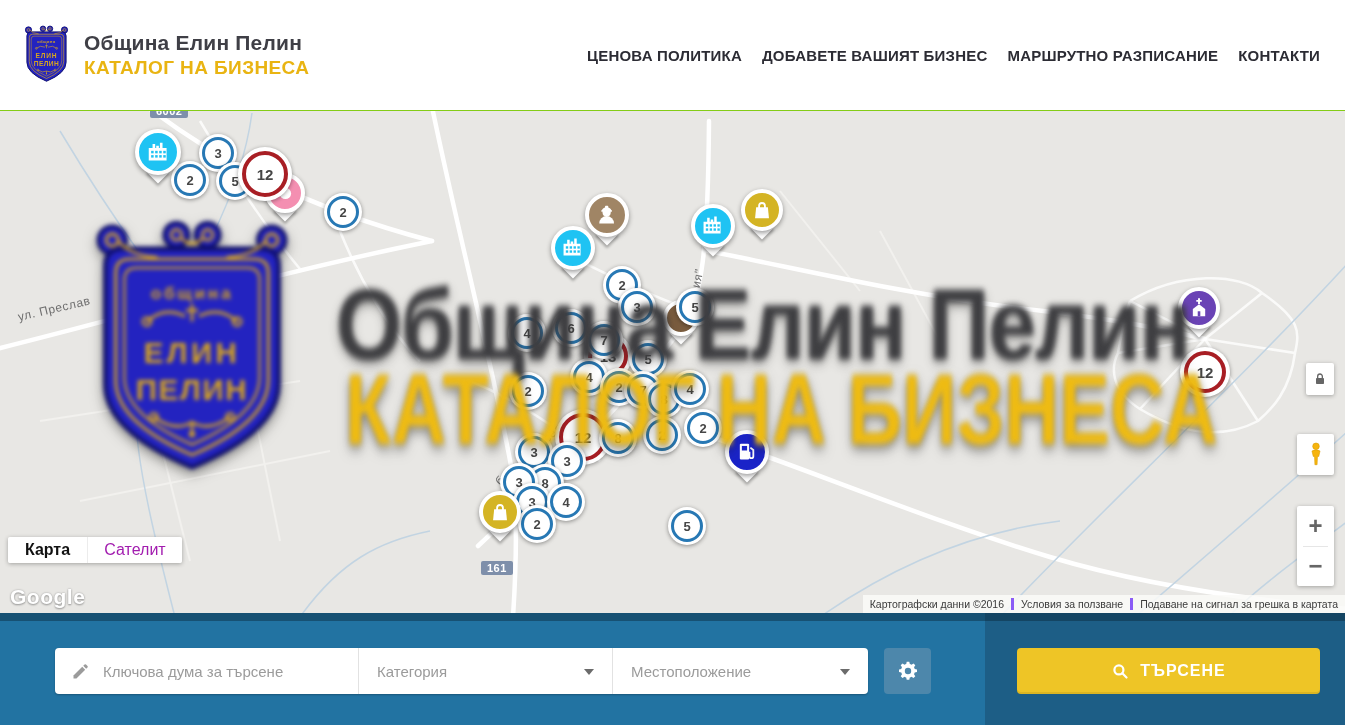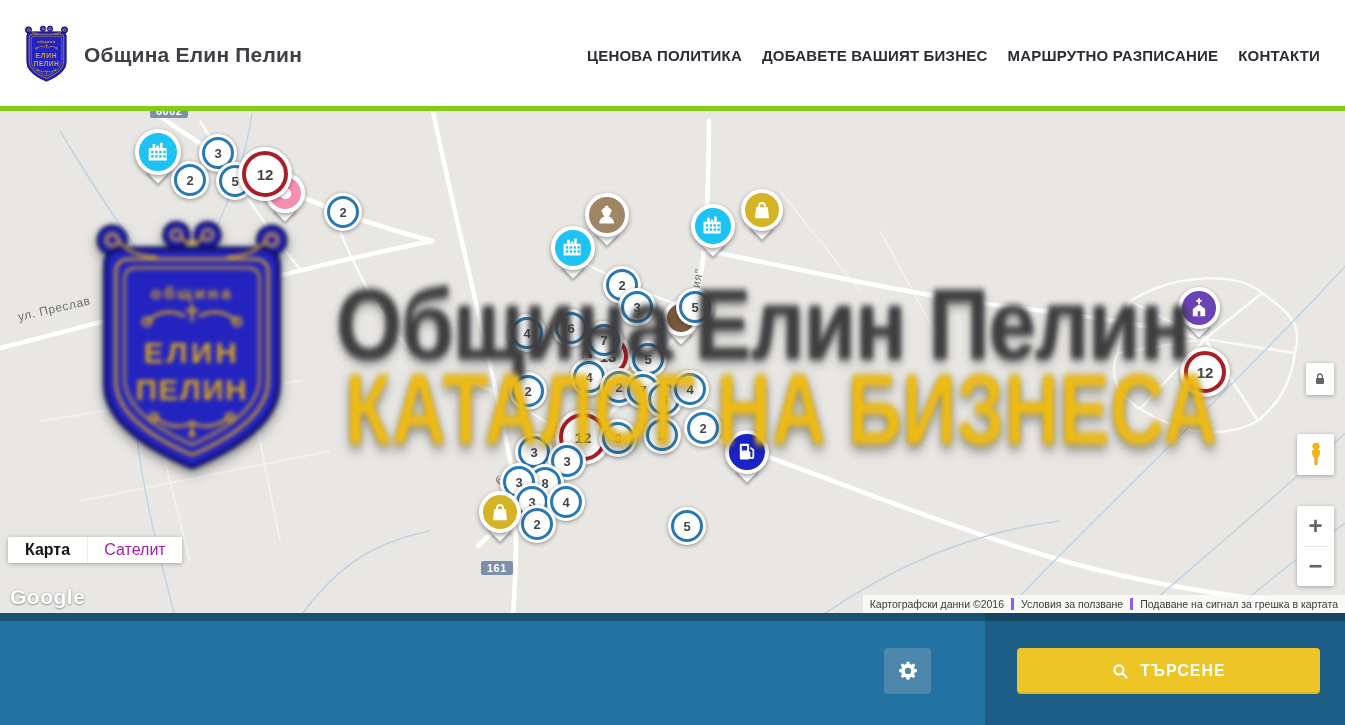--- a/index.html
+++ b/index.html
@@ -1,21 +1,21 @@
 <!DOCTYPE html>
 <html><head>
 <meta charset="utf-8">
 <style>
   * { margin:0; padding:0; box-sizing:border-box; }
   html,body { font-family:"Liberation Sans", sans-serif; }
   #app { position:relative; width:1345px; height:725px; overflow:hidden; background:#fff; }
 
   
   .header { position:absolute; left:0; top:0; width:1345px; height:111px; background:#fff;
-            border-bottom:5px solid #84cc16; z-index:100; }
+            border-bottom:1px solid #84cc16; z-index:100; }
   .logo { position:absolute; left:23px; top:21px; display:flex; align-items:center; cursor:pointer; }
   .logo-emblem { width:47px; height:68px; margin-right:14px; }
   .logo-text .l1 { font-size:21px; font-weight:bold; color:#3f3f46; letter-spacing:.2px; }
   .logo-text .l2 { font-size:19px; font-weight:bold; color:#e9b412; letter-spacing:.4px; margin-top:2px; }
   .nav { position:absolute; right:25px; top:0; height:111px; display:flex; align-items:center; gap:20px; }
   .nav a { text-decoration:none; font-size:15px; font-weight:bold; color:#2c2c34; letter-spacing:.2px; cursor:pointer; }
 
   
   .map { position:absolute; left:0; top:111px; width:1345px; height:502px; background:#e8e7e4; overflow:hidden; }
   .roads { position:absolute; left:0; top:0; }
@@ -132,20 +132,21 @@
     <circle cx="86" cy="58" r="2.4" fill="none" stroke="#d7a51f" stroke-width="1.4"></circle>
     <text x="60" y="82" font-size="17" font-weight="bold" fill="#d7a51f" text-anchor="middle" letter-spacing="2" font-family="Liberation Sans, sans-serif">ЕЛИН</text>
     <text x="60" y="103" font-size="17" font-weight="bold" fill="#d7a51f" text-anchor="middle" letter-spacing="1" font-family="Liberation Sans, sans-serif">ПЕЛИН</text>
     <path d="M38 113 Q50 122 60 116 Q70 122 82 113 M60 116 v5" fill="none" stroke="#d7a51f" stroke-width="1.6"></path>
     <circle cx="38" cy="113" r="2.2" fill="none" stroke="#d7a51f" stroke-width="1.3"></circle>
     <circle cx="82" cy="113" r="2.2" fill="none" stroke="#d7a51f" stroke-width="1.3"></circle>
     <circle cx="60" cy="123" r="1.8" fill="#d7a51f"></circle>
   </svg></span>
       <span class="logo-text">
         <div class="l1">Община Елин Пелин</div>
+        <div class="l2">КАТАЛОГ НА БИЗНЕСА</div>
       </span>
     </div>
     <div class="nav">
       <a>ЦЕНОВА ПОЛИТИКА</a>
       <a>ДОБАВЕТЕ ВАШИЯТ БИЗНЕС</a>
       <a>МАРШРУТНО РАЗПИСАНИЕ</a>
       <a>КОНТАКТИ</a>
     </div>
   </div>
 
@@ -496,20 +497,37 @@
       <div class="zbtn">+</div>
       <div class="zdiv"></div>
       <div class="zbtn">−</div>
     </div>
   </div>
 
   <div class="bottombar">
     <div class="bottombar-right"></div>
     <div class="bottombar-shade"></div>
 
+    <div class="searchbar">
+      <div class="sb-section sb-keyword">
+        <svg class="pencil" viewBox="0 0 24 24" fill="#9b9b9b">
+          <path d="M3 17.5 V21 h3.5 L17 10.5 13.5 7 z"></path>
+          <path d="M14.7 5.8 l1.6-1.6 a1.2 1.2 0 0 1 1.7 0 l1.8 1.8 a1.2 1.2 0 0 1 0 1.7 l-1.6 1.6 z"></path>
+        </svg>
+        <input type="text" placeholder="Ключова дума за търсене" style="">
+      </div>
+      <div class="sb-section sb-select sb-cat">
+        <span class="label">Категория</span>
+        <span class="caret"></span>
+      </div>
+      <div class="sb-section sb-select sb-loc">
+        <span class="label">Местоположение</span>
+        <span class="caret"></span>
+      </div>
+    </div>
 
     <button class="gearbtn">
       <svg viewBox="0 0 24 24" fill="#fff">
         <path fill-rule="evenodd" d="M10.7 2.8 h2.6 l.5 2.3 a7 7 0 0 1 1.7.7 l2-1.3 1.8 1.8-1.3 2 a7 7 0 0 1 .7 1.7 l2.3.5 v2.6 l-2.3.5 a7 7 0 0 1-.7 1.7 l1.3 2-1.8 1.8-2-1.3 a7 7 0 0 1-1.7.7 l-.5 2.3 h-2.6 l-.5-2.3 a7 7 0 0 1-1.7-.7 l-2 1.3-1.8-1.8 1.3-2 a7 7 0 0 1-.7-1.7 l-2.3-.5 v-2.6 l2.3-.5 a7 7 0 0 1 .7-1.7 l-1.3-2 1.8-1.8 2 1.3 a7 7 0 0 1 1.7-.7 z M12 8.8 a3.2 3.2 0 1 0 0 6.4 a3.2 3.2 0 0 0 0-6.4 z"></path>
       </svg>
     </button>
 
     <button class="searchbtn">
       <svg viewBox="0 0 24 24">
         <circle cx="10" cy="10" r="5.7" fill="none" stroke="#fff" stroke-width="2.8"></circle>

